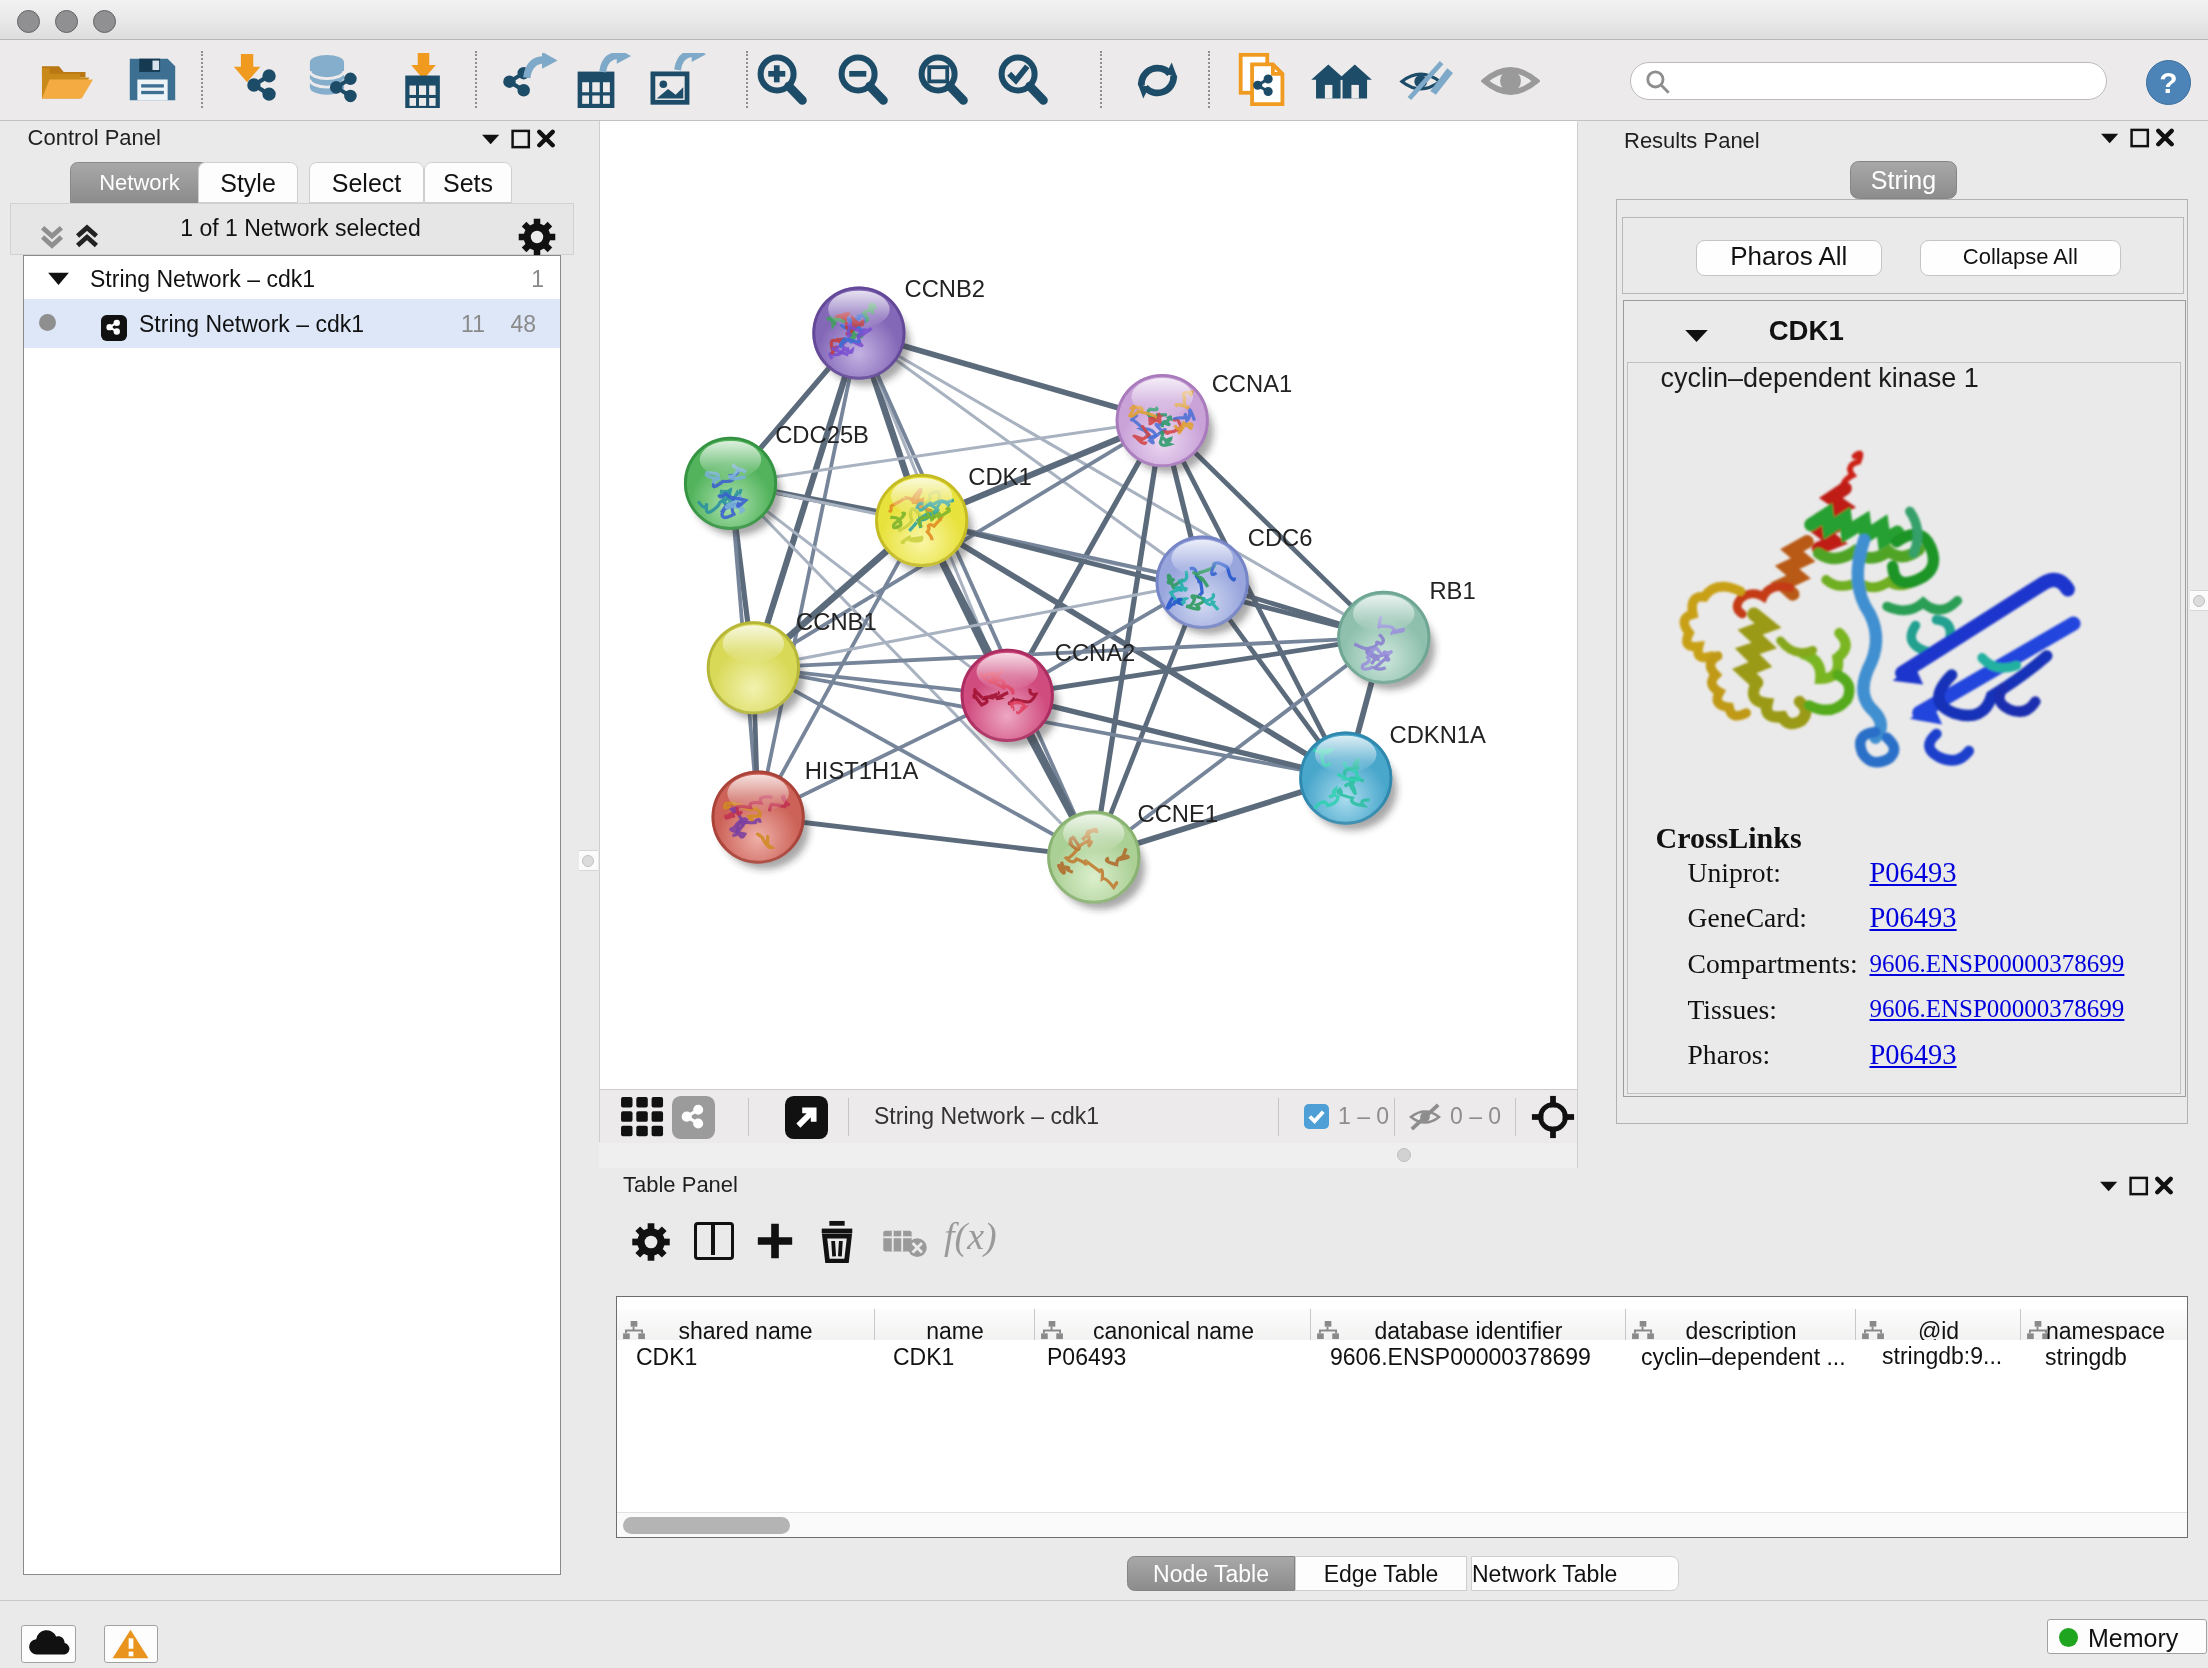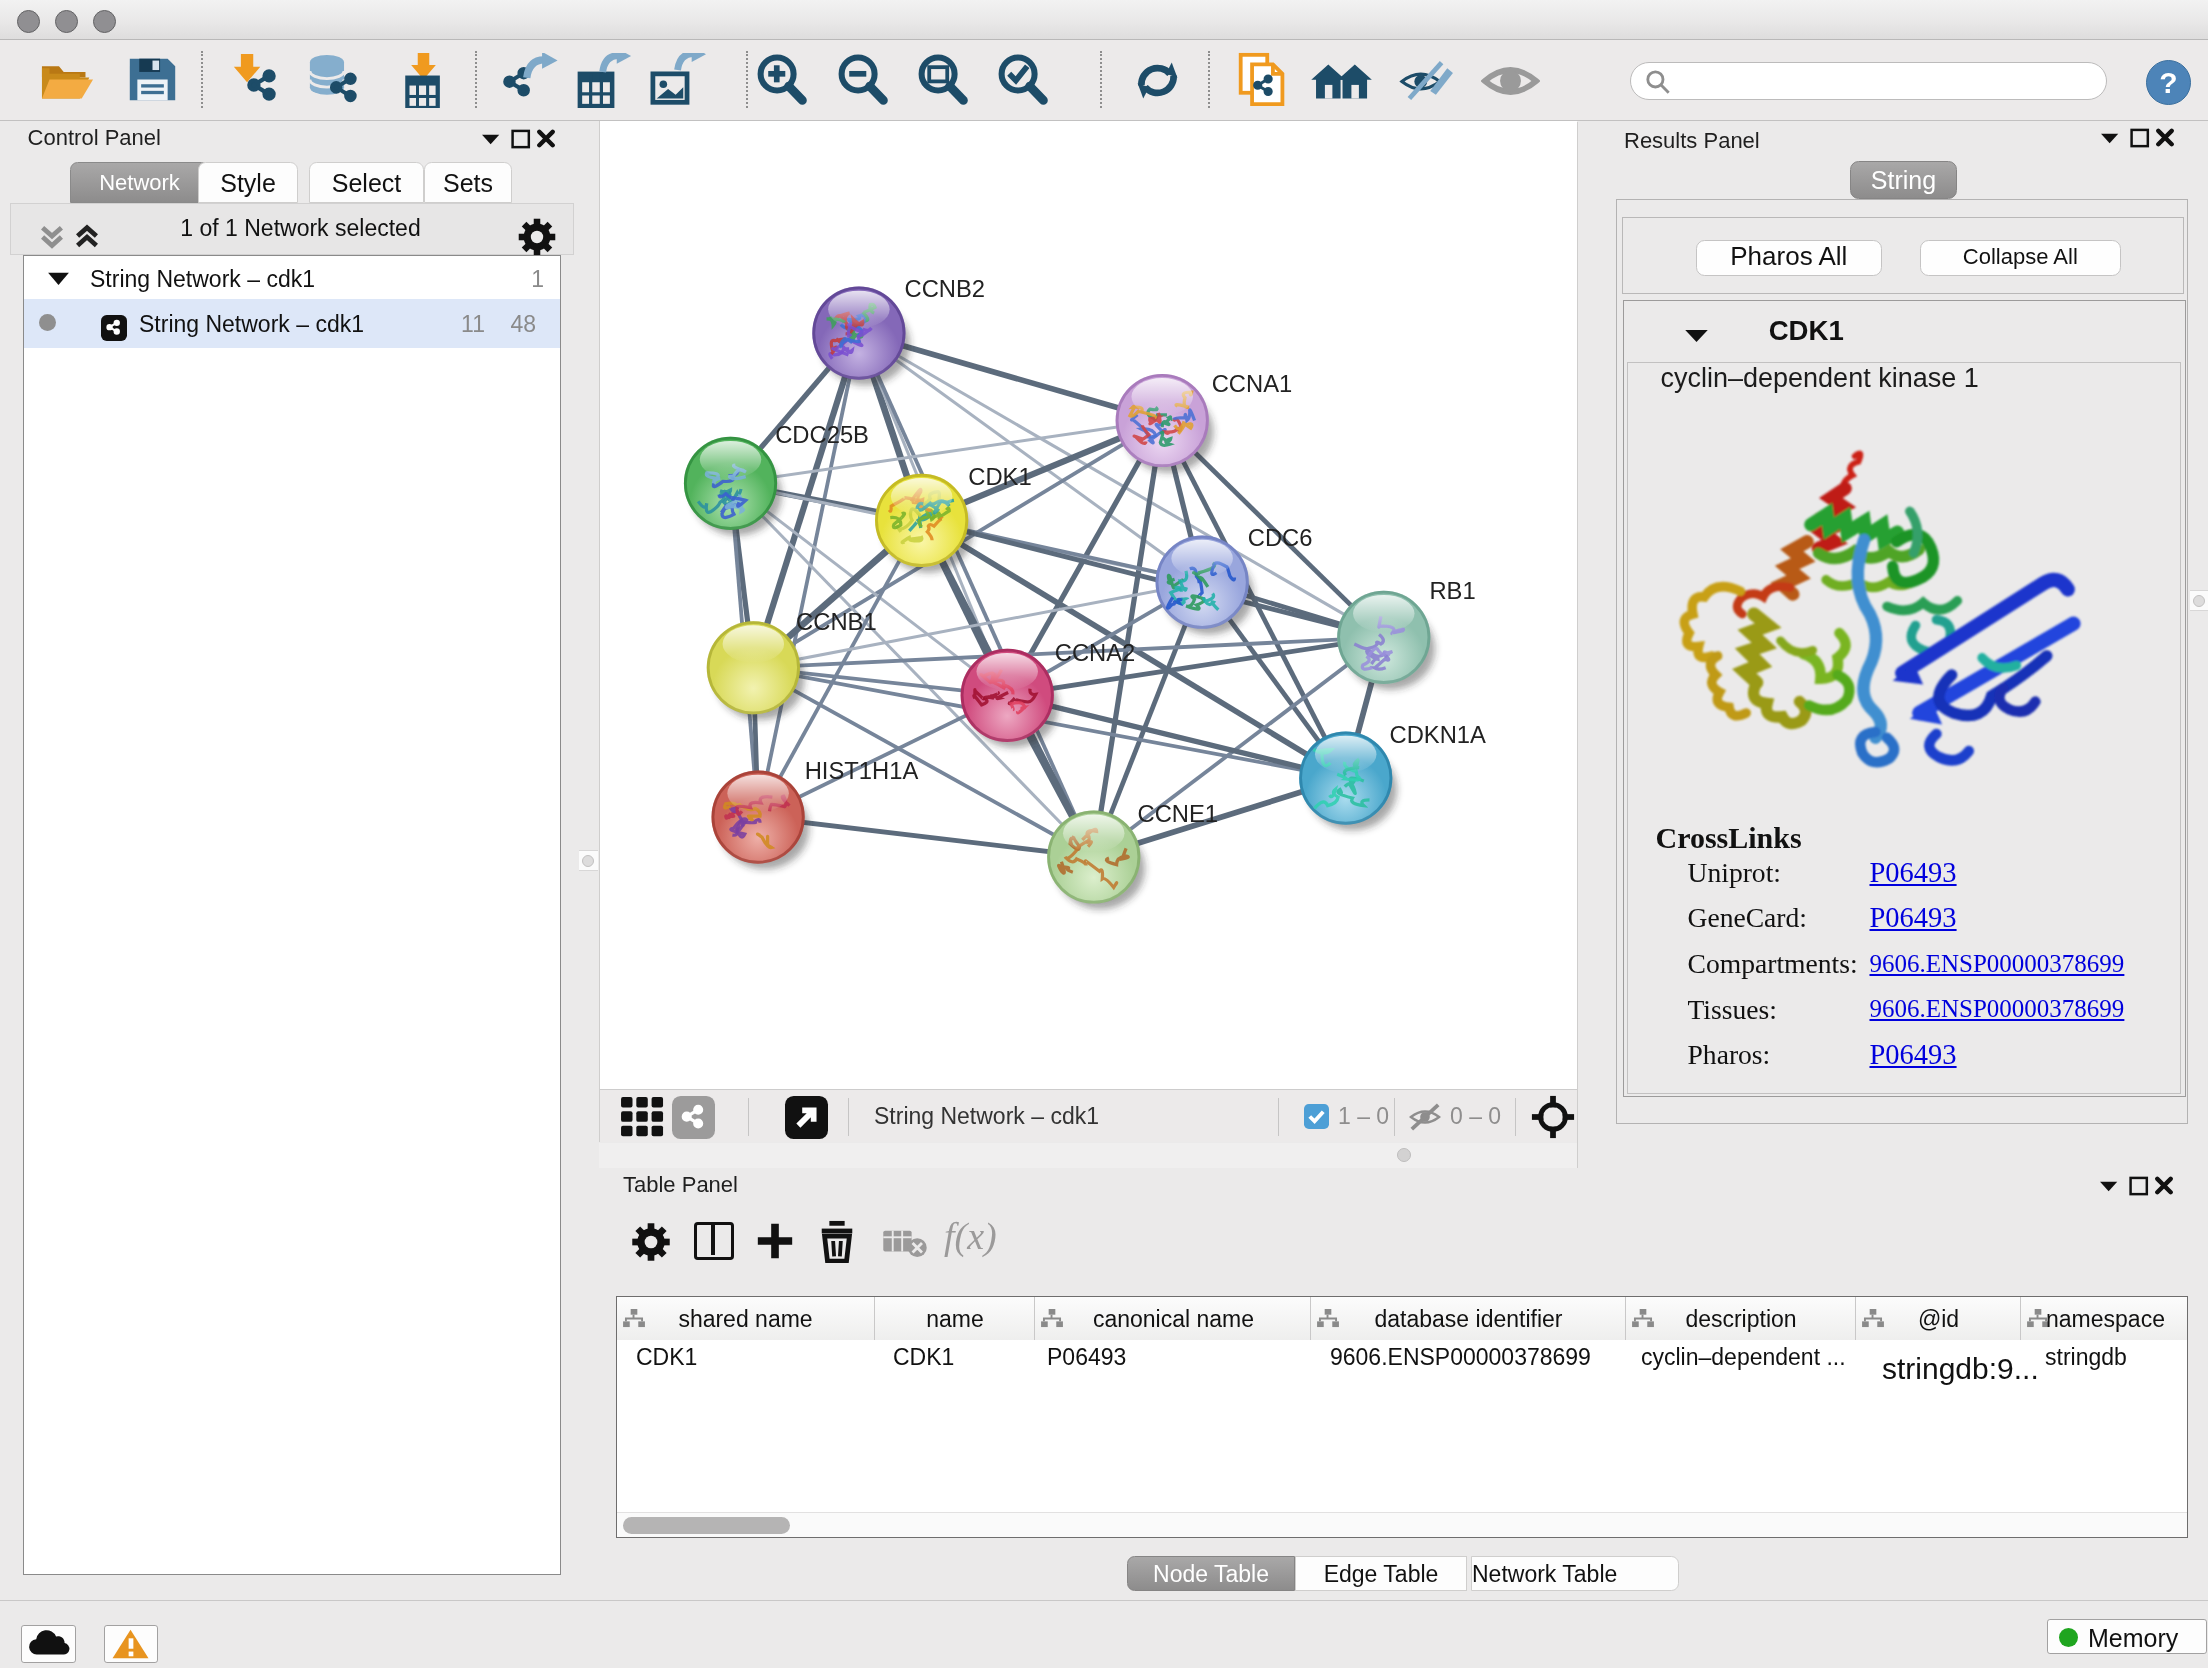--- a/index.html
+++ b/index.html
@@ -709,21 +709,21 @@
         <rect x="2" y="6" width="30" height="22" rx="2"></rect>
         <line x1="2" y1="13" x2="32" y2="13" stroke="#ebeaea" stroke-width="2"></line>
         <line x1="12" y1="6" x2="12" y2="28" stroke="#ebeaea" stroke-width="2"></line>
         <line x1="22" y1="6" x2="22" y2="28" stroke="#ebeaea" stroke-width="2"></line>
         <circle cx="38" cy="24" r="10"></circle>
         <path d="M33,19 L43,29 M43,19 L33,29" stroke="#ebeaea" stroke-width="3"></path>
       </g>
     </svg>
     <div class="abs" style="left:345px;top:46px;font-family:'Liberation Serif',serif;font-style:italic;font-size:38px;color:#9b9a9a">f(x)</div>
     <div class="abs" style="left:17px;top:128px;width:1572px;height:242px;background:#fff;border:1px solid #6e6d6d">
-      <div class="abs" style="left:0;top:0;width:1570px;height:48px;background:linear-gradient(#fcfcfc,#ededec);border-bottom:1px solid #bcbbbb">
+      <div class="abs" style="left:0;top:12px;width:1570px;height:48px;background:linear-gradient(#fcfcfc,#ededec);border-bottom:1px solid #bcbbbb">
         <div class="abs" style="left:0px;top:0;width:257px;height:43px;">
           <svg width="22" height="19" viewBox="0 0 23 20" style="position:absolute;left:5.7px;top:12.4px">
             <g fill="#8a8a8a">
               <rect x="8" y="0" width="7" height="6"></rect>
               <rect x="0" y="13" width="7" height="6"></rect>
               <rect x="16" y="13" width="7" height="6"></rect>
               <path d="M11,6 L11,10 M3,13 L3,10 L20,10 L20,13" stroke="#8a8a8a" stroke-width="2" fill="none"></path>
             </g>
           </svg>
           <div class="abs" style="left:0;top:8.6px;width:257px;text-align:center;font-size:23px;color:#111">shared name</div>
@@ -786,21 +786,21 @@
           </svg>
           <div class="abs" style="left:0;top:8.6px;width:169px;text-align:center;font-size:23px;color:#111">namespace</div>
         </div>
       </div>
       <div class="abs" style="left:0;top:43px;width:1570px;height:34px;background:#fff">
         <div class="abs" style="left:19px;top:3.8px;font-size:23px;color:#111">CDK1</div>
         <div class="abs" style="left:276px;top:3.8px;font-size:23px;color:#111">CDK1</div>
         <div class="abs" style="left:430px;top:3.8px;font-size:23px;color:#111">P06493</div>
         <div class="abs" style="left:713px;top:3.8px;font-size:23px;color:#111">9606.ENSP00000378699</div>
         <div class="abs" style="left:1024px;top:3.8px;font-size:23px;color:#111">cyclin–dependent ...</div>
-        <div class="abs" style="left:1265px;top:12px;font-size:30px;color:#111">stringdb:9...</div>
+        <div class="abs" style="left:1265px;top:3px;font-size:23px;color:#111">stringdb:9...</div>
         <div class="abs" style="left:1428px;top:3.8px;font-size:23px;color:#111">stringdb</div>
       </div>
       <div class="abs" style="left:0;top:215px;width:1570px;height:25px;background:#fafafa;border-top:1px solid #e2e1e1">
         <div class="abs" style="left:5.7px;top:3.8px;width:167px;height:17px;background:#b5b4b4;border-radius:8.6px"></div>
       </div>
     </div>
     <div class="abs" style="left:528px;top:388px;width:168px;height:35px;background:linear-gradient(#a9a8a8,#8d8c8c);border:1px solid #868585;border-radius:7.6px 0 0 7.6px;color:#fff;font-size:23px;text-align:center;line-height:34px">Node Table</div>
     <div class="abs" style="left:696px;top:388px;width:172px;height:35px;background:#fdfdfd;border:1px solid #cfcecd;color:#111;font-size:23px;text-align:center;line-height:34px">Edge Table</div>
     <div class="abs" style="left:872px;top:388px;width:208px;height:35px;background:#fdfdfd;border:1px solid #cfcecd;border-radius:0 7.6px 7.6px 0;color:#111;font-size:23px;text-align:left;line-height:34px">Network Table</div>
   </div>

